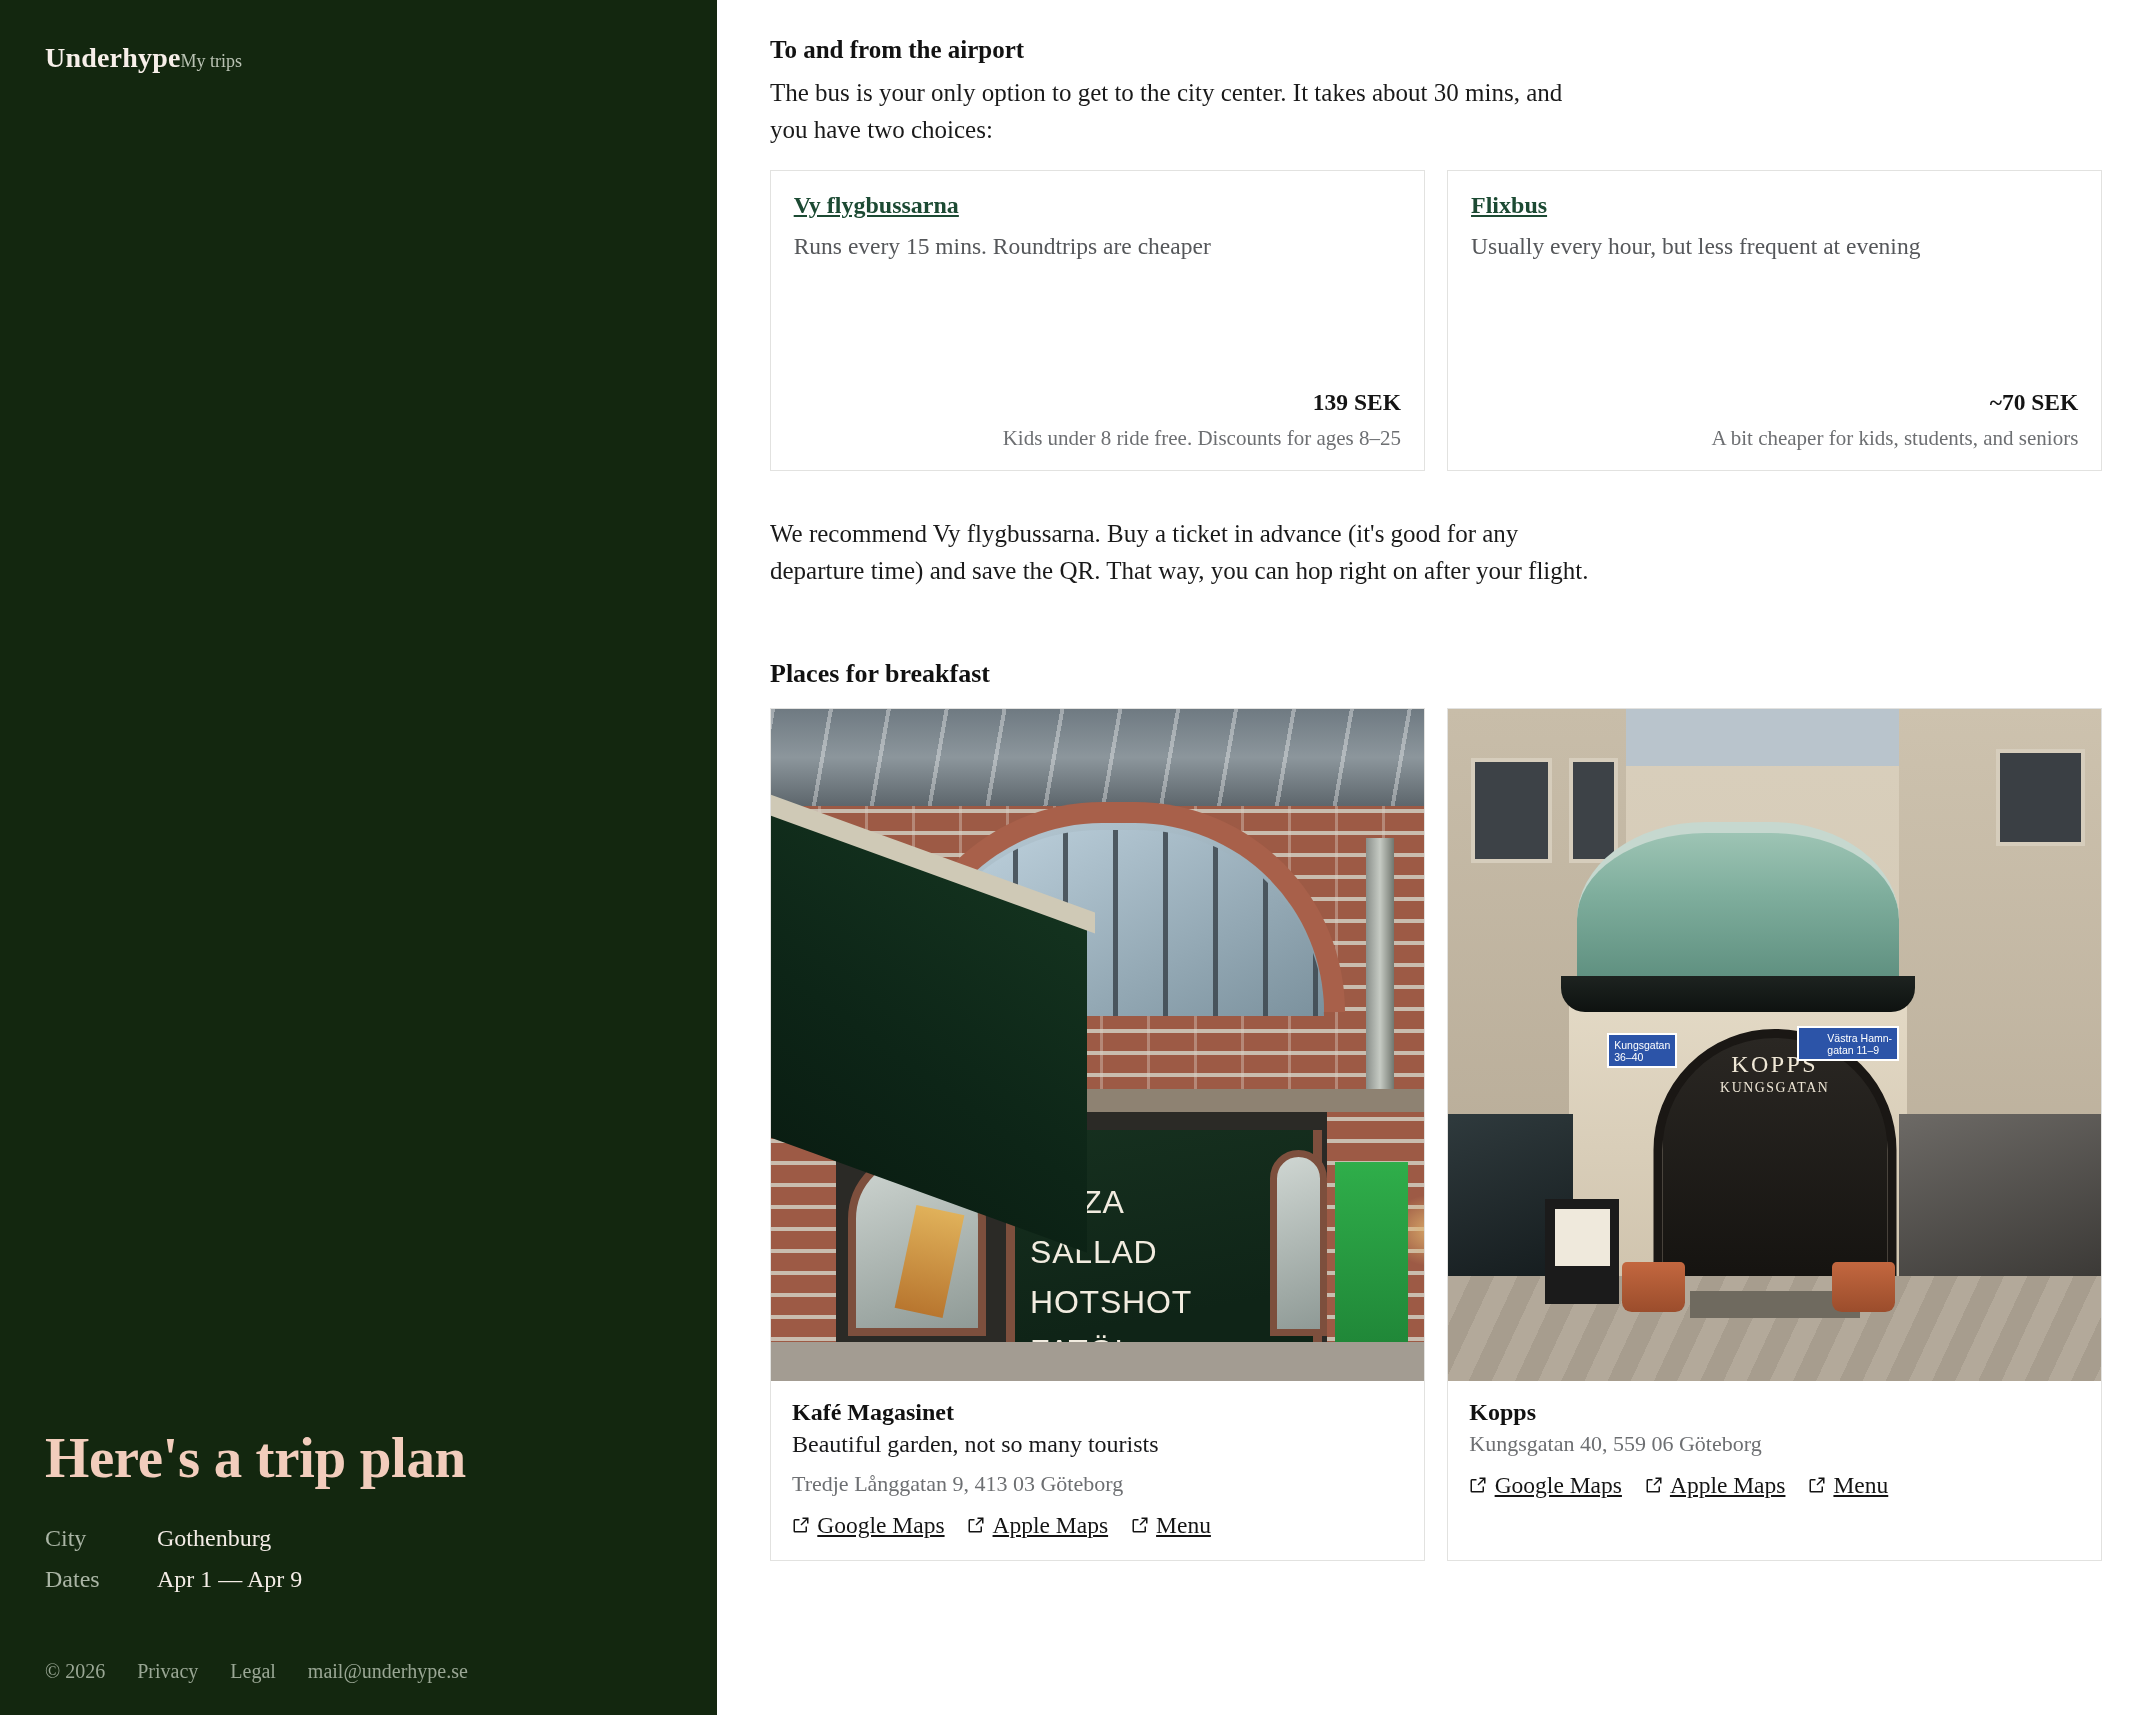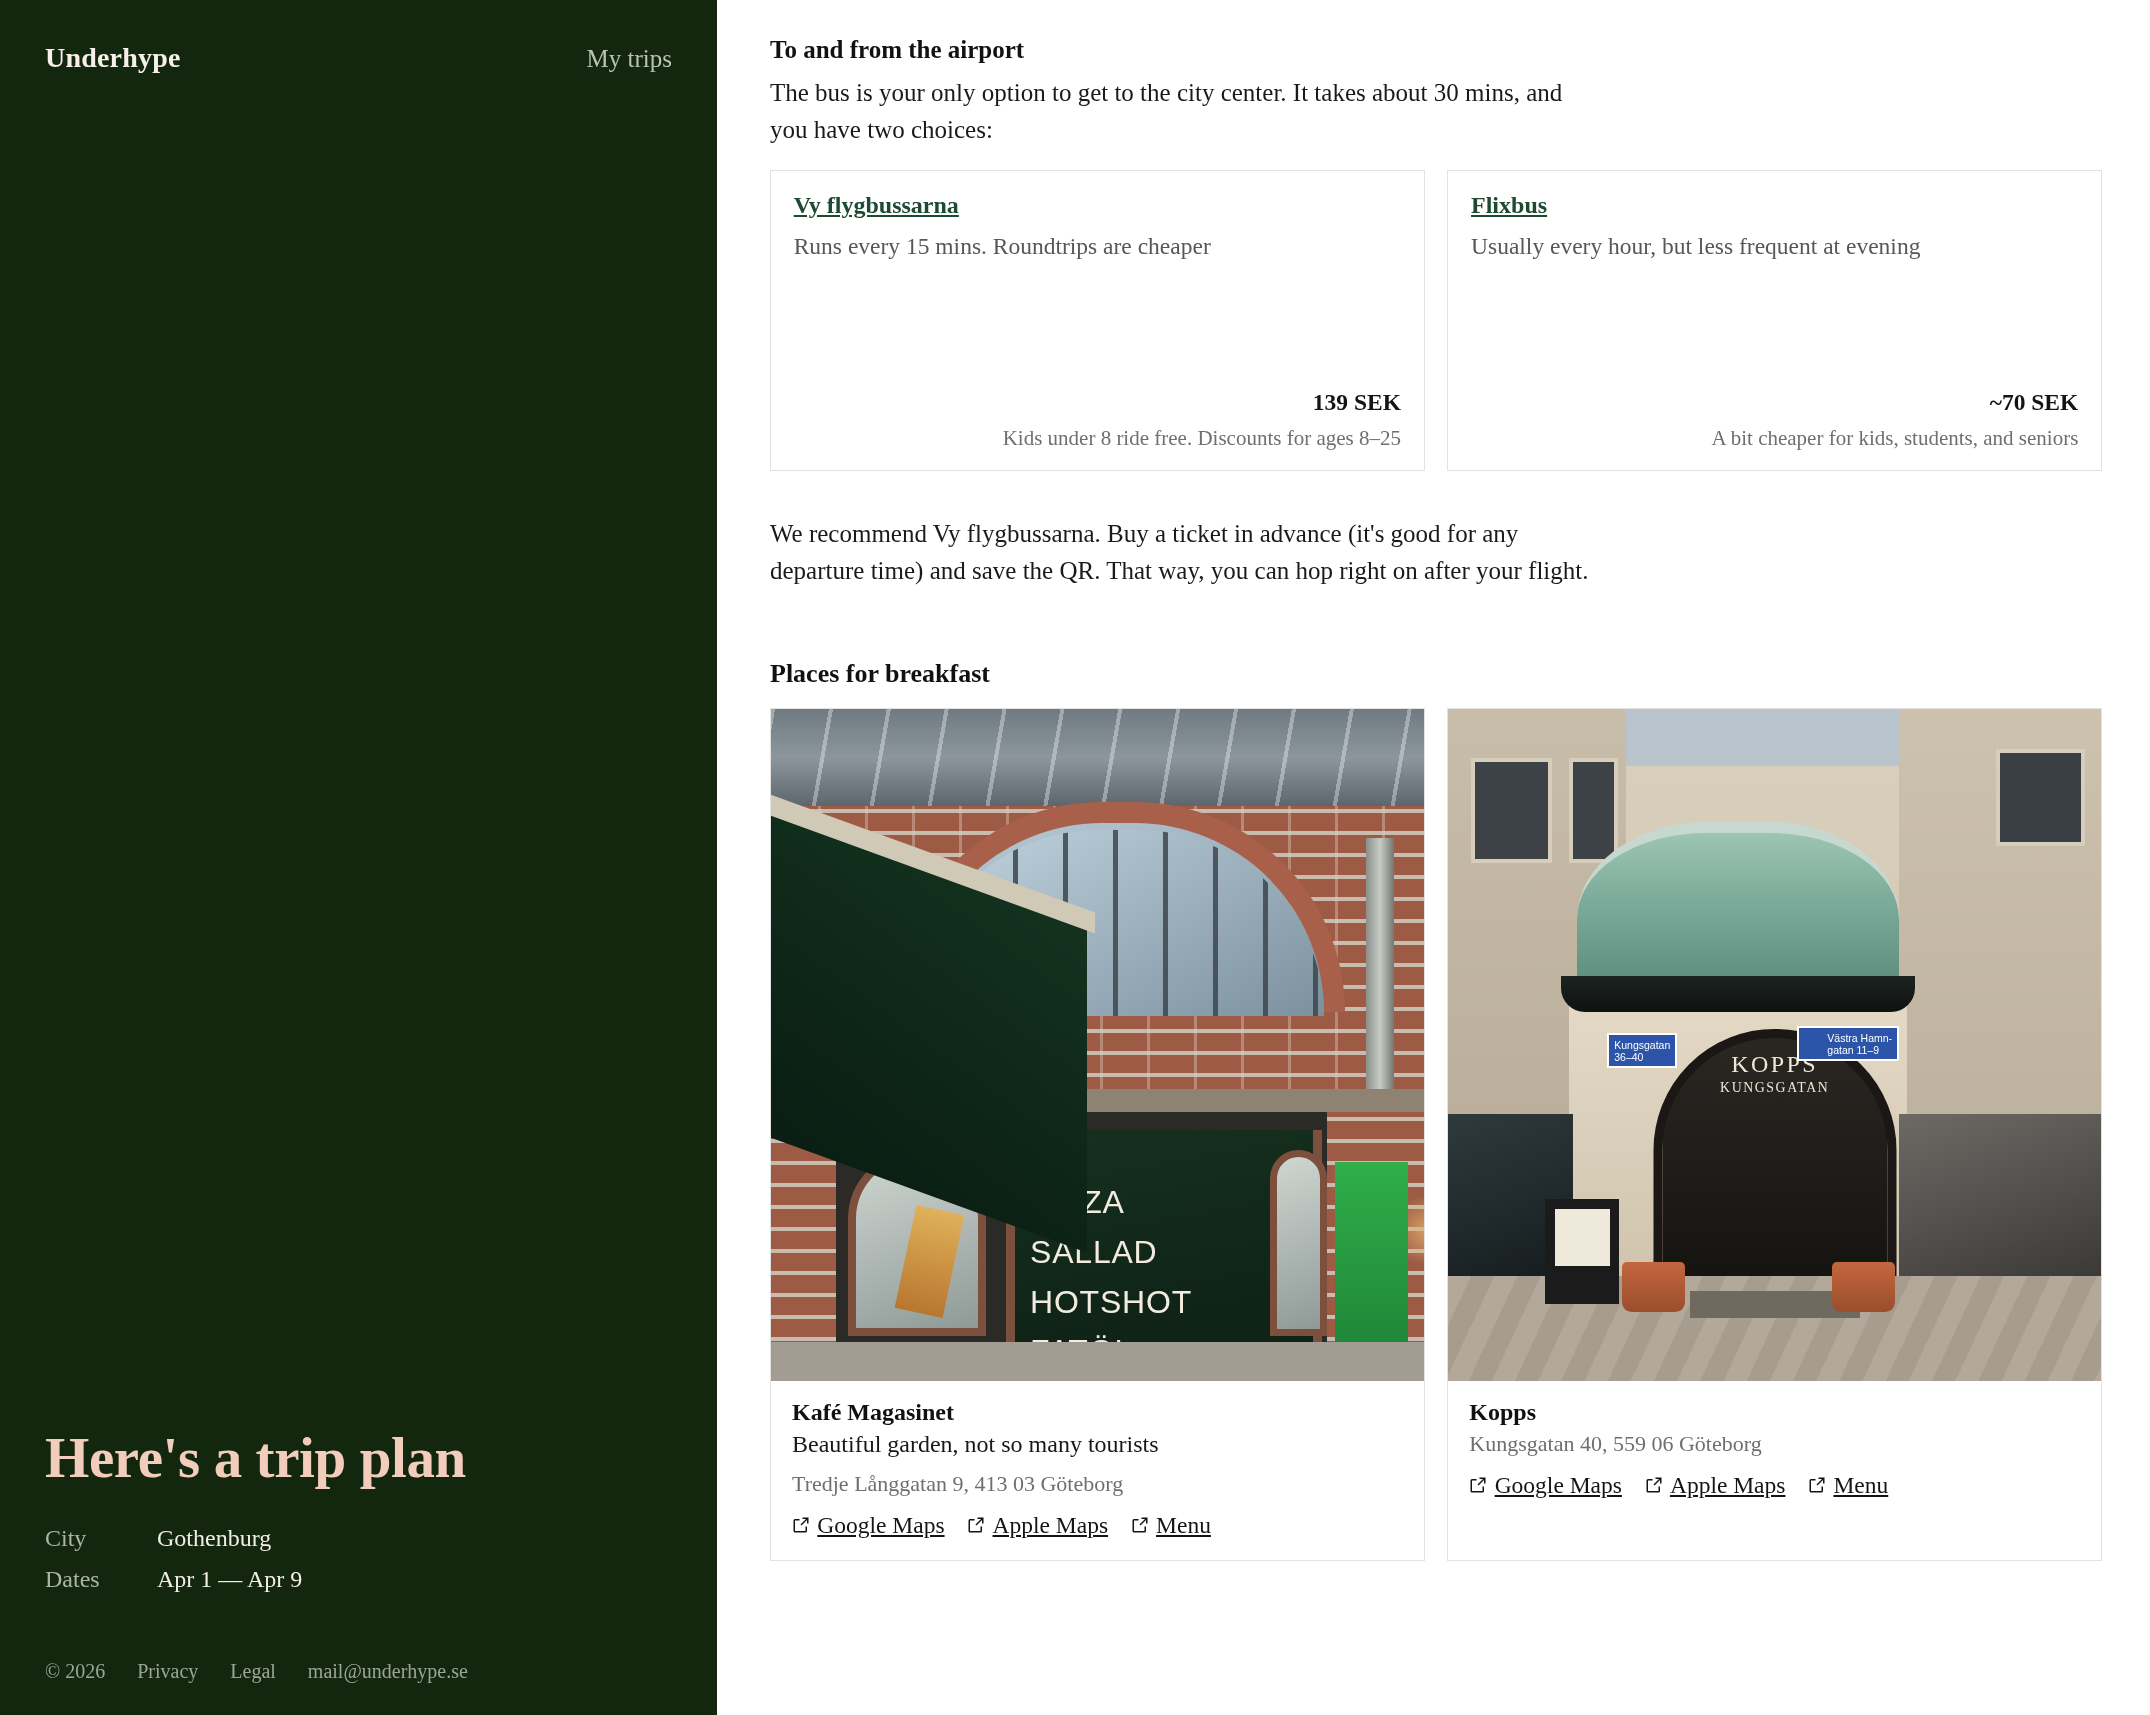--- a/index.html
+++ b/index.html
@@ -28,32 +28,32 @@
     background: #13270f;
     color: #f3e7df;
     position: relative;
     padding: 42px 45px 32px 45px;
     display: flex;
     flex-direction: column;
   }
   .sidebar-top {
     display: flex;
     align-items: baseline;
-    justify-content: space-between;
+    justify-content: flex-start;
   }
   .brand {
     font-family: "Liberation Serif", serif;
     font-weight: bold;
     font-size: 28px;
     letter-spacing: 0.2px;
     color: #f7efe9;
   }
   .nav-link {
     font-family: "Liberation Serif", serif;
-    font-size: 25px;
+    font-size: 18px;
     color: #b9c2b3;
     text-decoration: none;
   }
   .sidebar-spacer { flex: 1 1 auto; }
   .sidebar-headline {
     font-family: "Liberation Serif", serif;
     font-weight: bold;
     font-size: 57px;
     line-height: 1.05;
     color: #f2cdbc;

